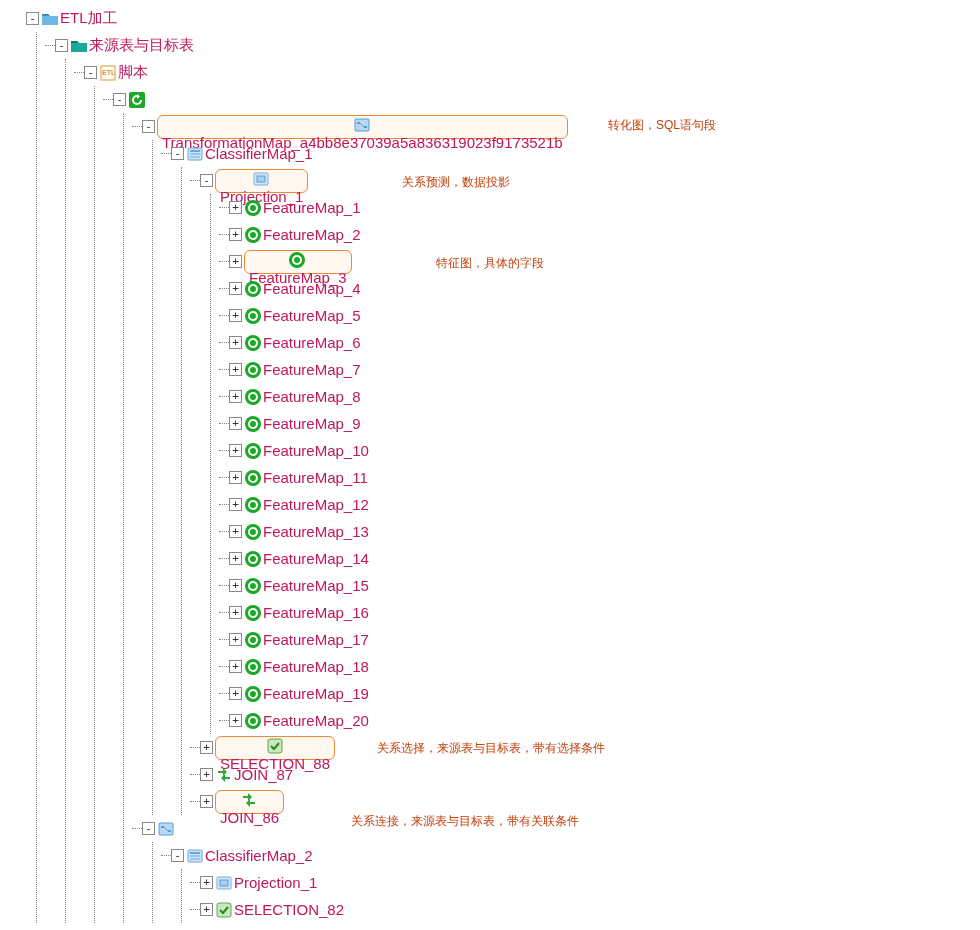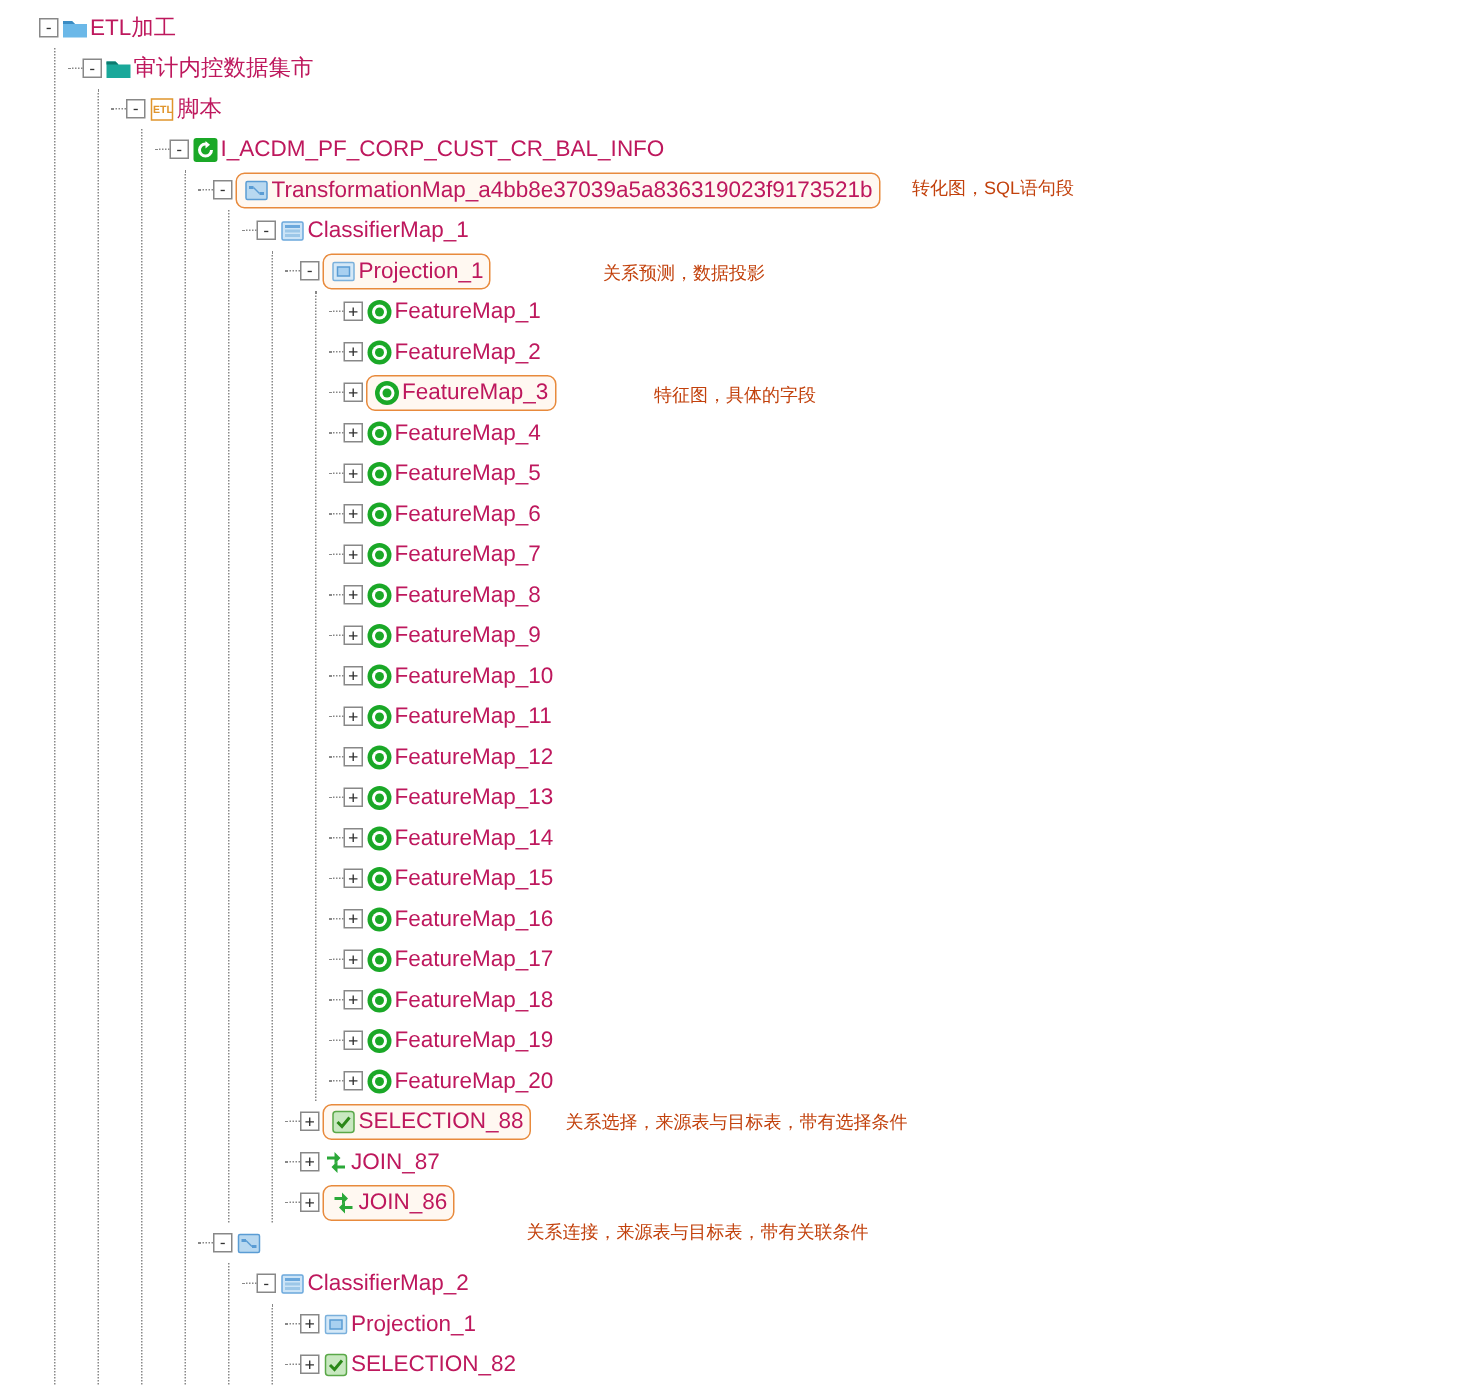--- a/index.html
+++ b/index.html
@@ -70,20 +70,21 @@
       color: #be185d;
     }
     .highlighted {
       border: 1px solid #e88a3c;
       border-radius: 6px;
       background: rgba(255,165,80,0.08);
       padding: 0 4px;
       display: inline-flex;
       align-items: center;
       height: 24px;
+      flex-direction: column;
     }
     .annotation {
       position: absolute;
       color: #c2410c;
       font-size: 12px;
       white-space: nowrap;
     }
   </style>
 </head>
 <body>
@@ -103,21 +104,21 @@
       <div class="children">
         <div class="node">
           <div class="node-row">
             <span class="toggle">-</span>
             <span class="icon">
               <svg viewBox="0 0 18 18">
                 <path fill="#1aa89a" d="M1 4h6l2 2h8v9H1z"></path>
                 <path fill="#0d7a6f" d="M1 4h6l2 2H1z"></path>
               </svg>
             </span>
-            <span class="label">审计内控数据集市</span>
+            <span class="label">来源表与目标表</span>
           </div>
           <div class="children">
             <div class="node">
               <div class="node-row">
                 <span class="toggle">-</span>
                 <span class="icon">
                   <svg viewBox="0 0 18 18">
                     <rect x="2" y="2" width="14" height="14" fill="#fff" stroke="#e0952c"></rect>
                     <text x="3" y="11" font-size="7" fill="#e0952c" font-weight="bold">ETL</text>
                   </svg>
@@ -127,21 +128,20 @@
               <div class="children">
                 <div class="node">
                   <div class="node-row">
                     <span class="toggle">-</span>
                     <span class="icon">
                       <svg viewBox="0 0 18 18">
                         <rect x="1" y="1" width="16" height="16" rx="2" fill="#1aa827"></rect>
                         <path d="M9 4a5 5 0 1 0 5 5h-2a3 3 0 1 1-3-3v2l3-2.5L9 3z" fill="#fff"></path>
                       </svg>
                     </span>
-                    <span class="label">I_ACDM_PF_CORP_CUST_CR_BAL_INFO</span>
                   </div>
                   <div class="children">
                     <div class="node">
                       <div class="node-row">
                         <span class="toggle">-</span>
                         <span class="highlighted">
                           <span class="icon">
                             <svg viewBox="0 0 18 18">
                               <rect x="2" y="3" width="14" height="12" rx="1" fill="#b8d8f0" stroke="#5a9cd4"></rect>
                               <rect x="4" y="6" width="3" height="2" fill="#5a9cd4"></rect>

